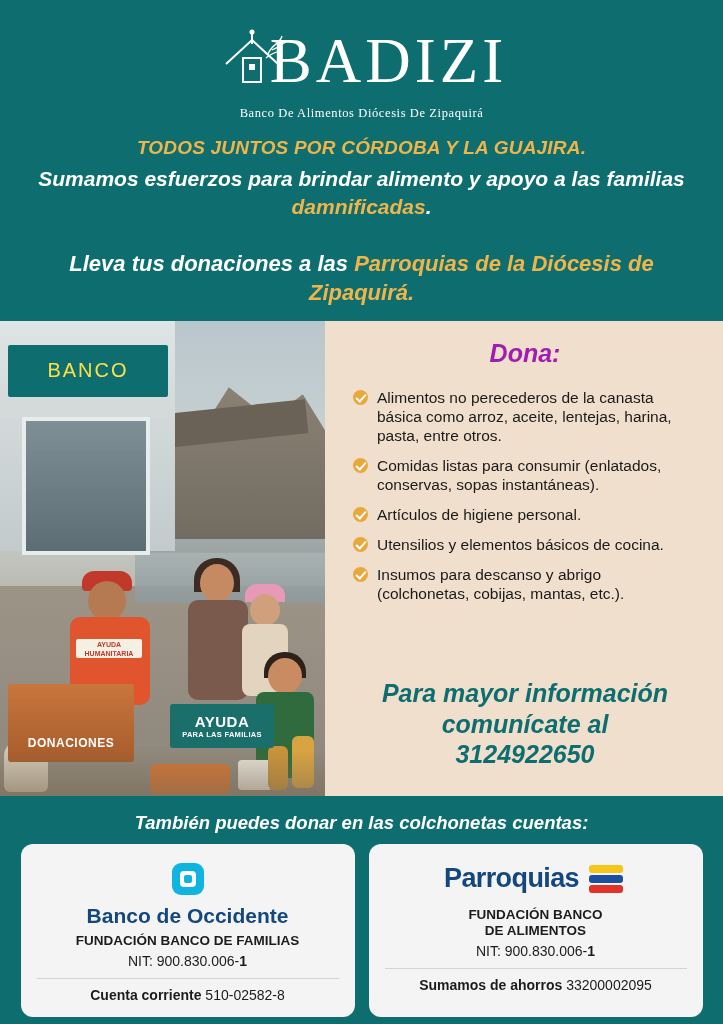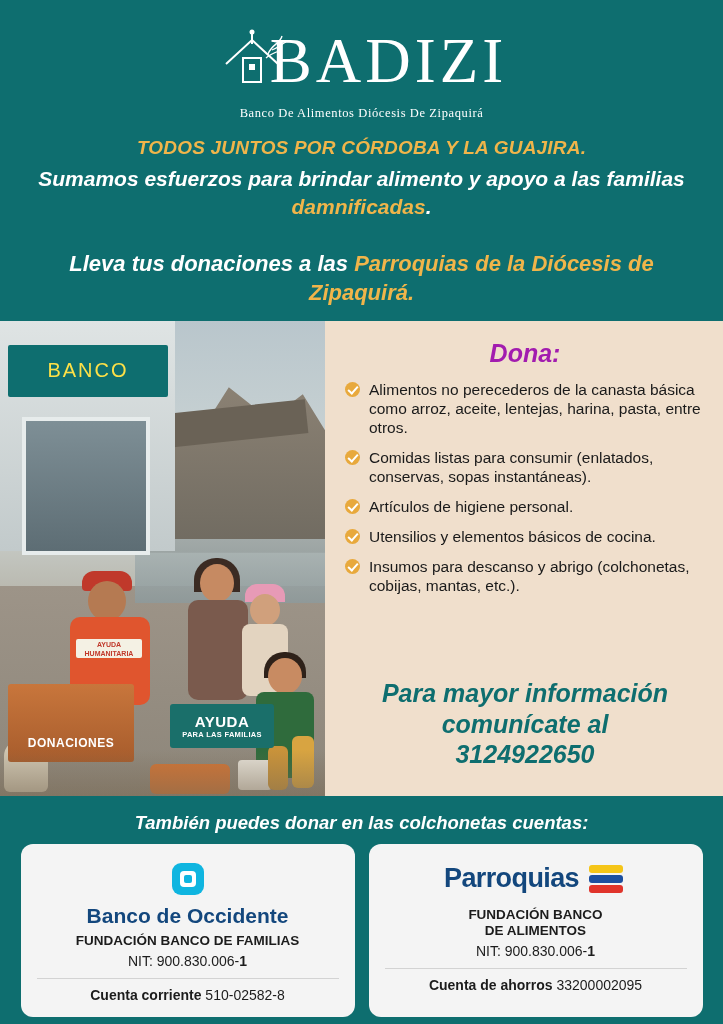--- a/index.html
+++ b/index.html
@@ -201,21 +201,21 @@
   }
   .dona-title{
     color:#a21caf;
     font-size:25px;
     font-weight:bold;
     font-style:italic;
     text-align:center;
     margin:2px 0 12px 0;
   }
   ul.dona-list{
-    list-style:none;margin:0;padding:0;
+    list-style:none;margin:8px;padding:0;
   }
   ul.dona-list li{
     position:relative;
     padding-left:24px;
     margin-bottom:11px;
     font-size:15.5px;
     line-height:1.23;
     color:#1a1a1a;
     font-family:"Liberation Sans", sans-serif;
   }
@@ -462,20 +462,20 @@
             </svg>
           </div>
         </div>
         <div class="org">FUNDACIÓN BANCO</div>
         <div class="org" style="margin-top:0">DE ALIMENTOS</div>
         <div class="nit">
           <span>NIT: 900.830.006-</span><b>1</b>
         </div>
         <hr>
         <div class="acct">
-          <b>Cuenta de ahorros </b><span>33200002095</span>
+          <b>Sumamos de ahorros </b><span>33200002095</span>
         </div>
       </div>
 
     </div>
   </div>
 
 </div>
 
 </body></html>

